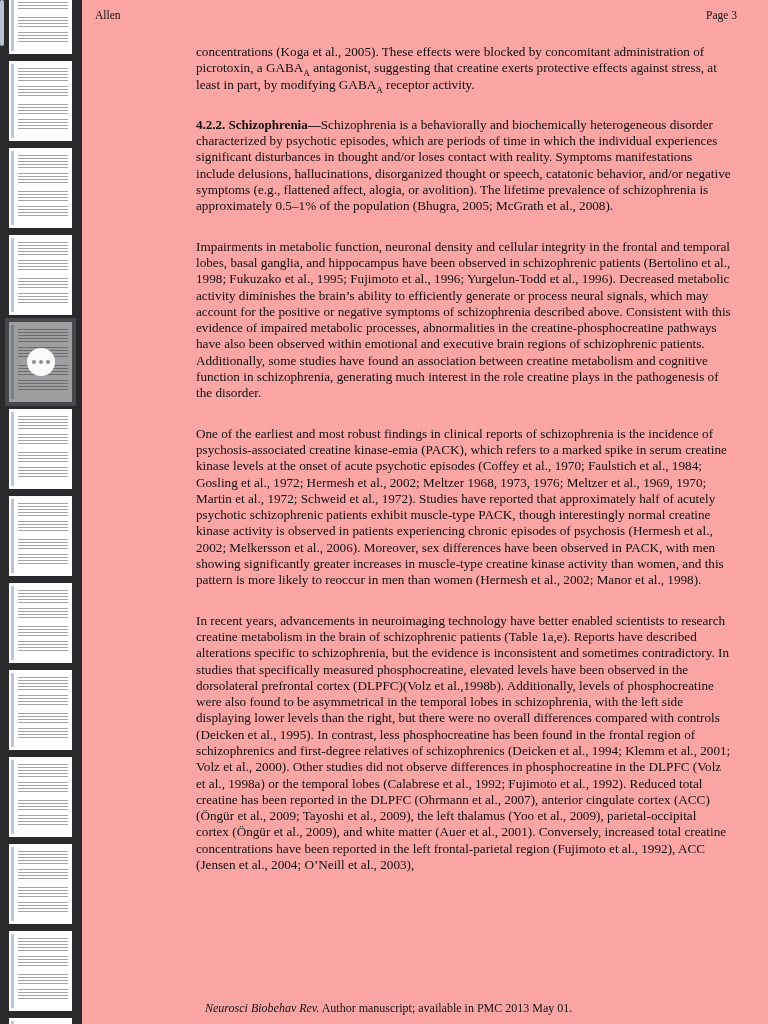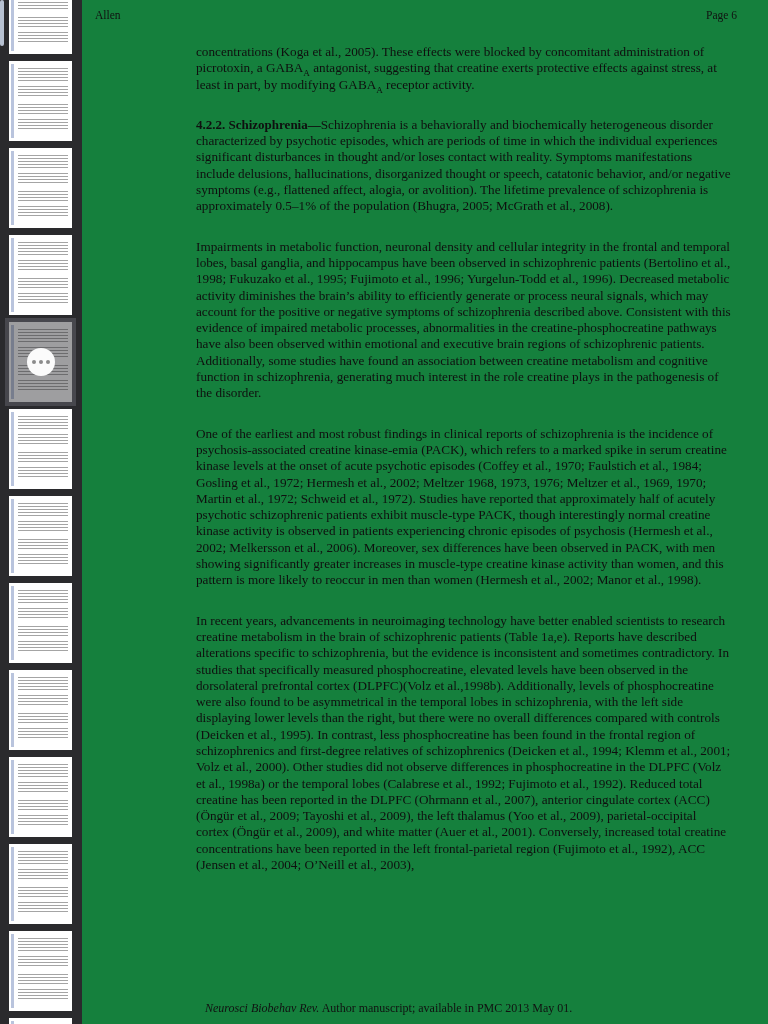--- a/index.html
+++ b/index.html
@@ -40,21 +40,21 @@
     width:28px; height:28px; border-radius:50%; background:#fbfbfb;
     display:flex; align-items:center; justify-content:center; gap:3px;
   }
   .loading-circle .dot {
     width:4px; height:4px; border-radius:50%; background:#8b8b8b; display:block;
   }
 
   
   .main {
     position:absolute; left:82px; top:0; width:686px; height:1024px;
-    background:#15803d; color:#111;
+    background:#fca5a5; color:#111;
   }
   .running-head-author {
     position:absolute; left:13px; top:9px;
     font-size:11.5px; color:#111;
   }
   .running-head-page {
     position:absolute; right:31px; top:9px;
     font-size:11.5px; color:#111;
   }
   .page-body {
@@ -159,21 +159,21 @@
       <div class="thumb" style="top: 1018px;">
         <div class="page-preview">
           <div class="wm-bar"></div>
         </div>
       </div>
     </div>
 </div>
 
 <div class="main">
   <div class="running-head-author">Allen</div>
-  <div class="running-head-page">Page 6</div>
+  <div class="running-head-page">Page 3</div>
 
   <div class="page-body" id="page-body-container">
       <p><span>concentrations (Koga et al., 2005). These effects were blocked by concomitant administration of picrotoxin, a GABA</span><sub>A</sub><span> antagonist, suggesting that creatine exerts protective effects against stress, at least in part, by modifying GABA</span><sub>A</sub><span> receptor activity.</span></p>
       <p><span class="seg-heading">4.2.2. Schizophrenia—</span><span>Schizophrenia is a behaviorally and biochemically heterogeneous disorder characterized by psychotic episodes, which are periods of time in which the individual experiences significant disturbances in thought and/or loses contact with reality. Symptoms manifestations include delusions, hallucinations, disorganized thought or speech, catatonic behavior, and/or negative symptoms (e.g., flattened affect, alogia, or avolition). The lifetime prevalence of schizophrenia is approximately 0.5–1% of the population (Bhugra, 2005; McGrath et al., 2008).</span></p>
       <p><span>Impairments in metabolic function, neuronal density and cellular integrity in the frontal and temporal lobes, basal ganglia, and hippocampus have been observed in schizophrenic patients (Bertolino et al., 1998; Fukuzako et al., 1995; Fujimoto et al., 1996; Yurgelun-Todd et al., 1996). Decreased metabolic activity diminishes the brain’s ability to efficiently generate or process neural signals, which may account for the positive or negative symptoms of schizophrenia described above. Consistent with this evidence of impaired metabolic processes, abnormalities in the creatine-phosphocreatine pathways have also been observed within emotional and executive brain regions of schizophrenic patients. Additionally, some studies have found an association between creatine metabolism and cognitive function in schizophrenia, generating much interest in the role creatine plays in the pathogenesis of the disorder.</span></p>
       <p><span>One of the earliest and most robust findings in clinical reports of schizophrenia is the incidence of psychosis-associated creatine kinase-emia (PACK), which refers to a marked spike in serum creatine kinase levels at the onset of acute psychotic episodes (Coffey et al., 1970; Faulstich et al., 1984; Gosling et al., 1972; Hermesh et al., 2002; Meltzer 1968, 1973, 1976; Meltzer et al., 1969, 1970; Martin et al., 1972; Schweid et al., 1972). Studies have reported that approximately half of acutely psychotic schizophrenic patients exhibit muscle-type PACK, though interestingly normal creatine kinase activity is observed in patients experiencing chronic episodes of psychosis (Hermesh et al., 2002; Melkersson et al., 2006). Moreover, sex differences have been observed in PACK, with men showing significantly greater increases in muscle-type creatine kinase activity than women, and this pattern is more likely to reoccur in men than women (Hermesh et al., 2002; Manor et al., 1998).</span></p>
       <p><span>In recent years, advancements in neuroimaging technology have better enabled scientists to research creatine metabolism in the brain of schizophrenic patients (Table 1a,e). Reports have described alterations specific to schizophrenia, but the evidence is inconsistent and sometimes contradictory. In studies that specifically measured phosphocreatine, elevated levels have been observed in the dorsolateral prefrontal cortex (DLPFC)(Volz et al.,1998b). Additionally, levels of phosphocreatine were also found to be asymmetrical in the temporal lobes in schizophrenia, with the left side displaying lower levels than the right, but there were no overall differences compared with controls (Deicken et al., 1995). In contrast, less phosphocreatine has been found in the frontal region of schizophrenics and first-degree relatives of schizophrenics (Deicken et al., 1994; Klemm et al., 2001; Volz et al., 2000). Other studies did not observe differences in phosphocreatine in the DLPFC (Volz et al., 1998a) or the temporal lobes (Calabrese et al., 1992; Fujimoto et al., 1992). Reduced total creatine has been reported in the DLPFC (Ohrmann et al., 2007), anterior cingulate cortex (ACC)(Öngür et al., 2009; Tayoshi et al., 2009), the left thalamus (Yoo et al., 2009), parietal-occipital cortex (Öngür et al., 2009), and white matter (Auer et al., 2001). Conversely, increased total creatine concentrations have been reported in the left frontal-parietal region (Fujimoto et al., 1992), ACC (Jensen et al., 2004; O’Neill et al., 2003),</span></p>
     </div>
 
   <div class="page-footer"><span class="seg-italic">Neurosci Biobehav Rev.</span><span> Author manuscript; available in PMC 2013 May 01.</span></div>

